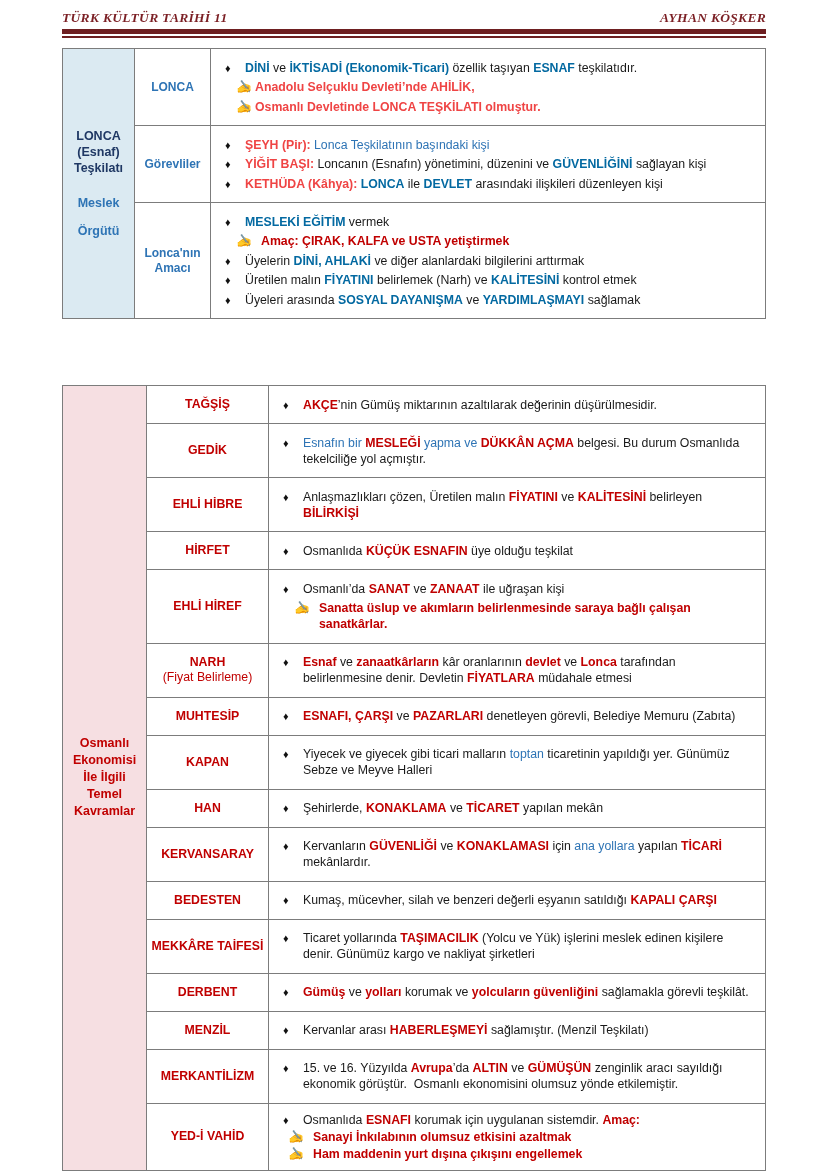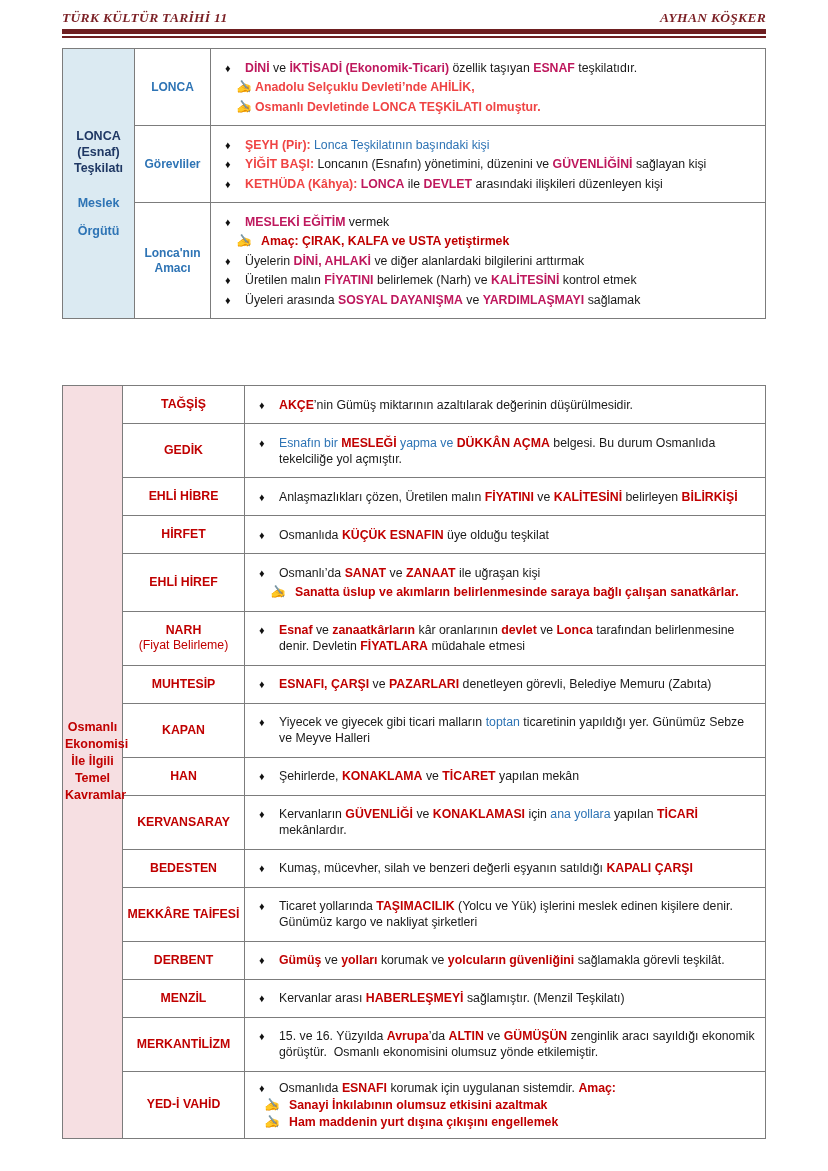--- a/index.html
+++ b/index.html
@@ -121,34 +121,34 @@
     width: 30px;
     padding-left: 12px;
     font-size: 12.5px;
     color: #1f3864;
     line-height: 16px;
   }
   .bmark.sub-red { color: #8b2020; }
   .btext { flex: 1 1 auto; }
 
   
-  .blue   { color:#be185d; font-weight:bold; }
+  .blue   { color:#0369a1; font-weight:bold; }
   .navy   { color:#ef4444; font-weight:bold; }
   .red    { color:#c00000; font-weight:bold; }
   .bluen  { color:#2e74b5; }
   .dark   { color:#1a1a1a; }
 
   
   #table-ekonomi {
     left: 62px;
     top: 385px;
     width: 704px;
   }
   .col-cat-pink {
-    width: 60px;
+    width: 84px;
     background: #f6dfe2;
     text-align: center;
     padding: 4px 2px !important;
   }
   .cat-pink-main {
     font-size: 12.5px;
     font-weight: bold;
     color: #c00000;
     line-height: 17px;
   }

